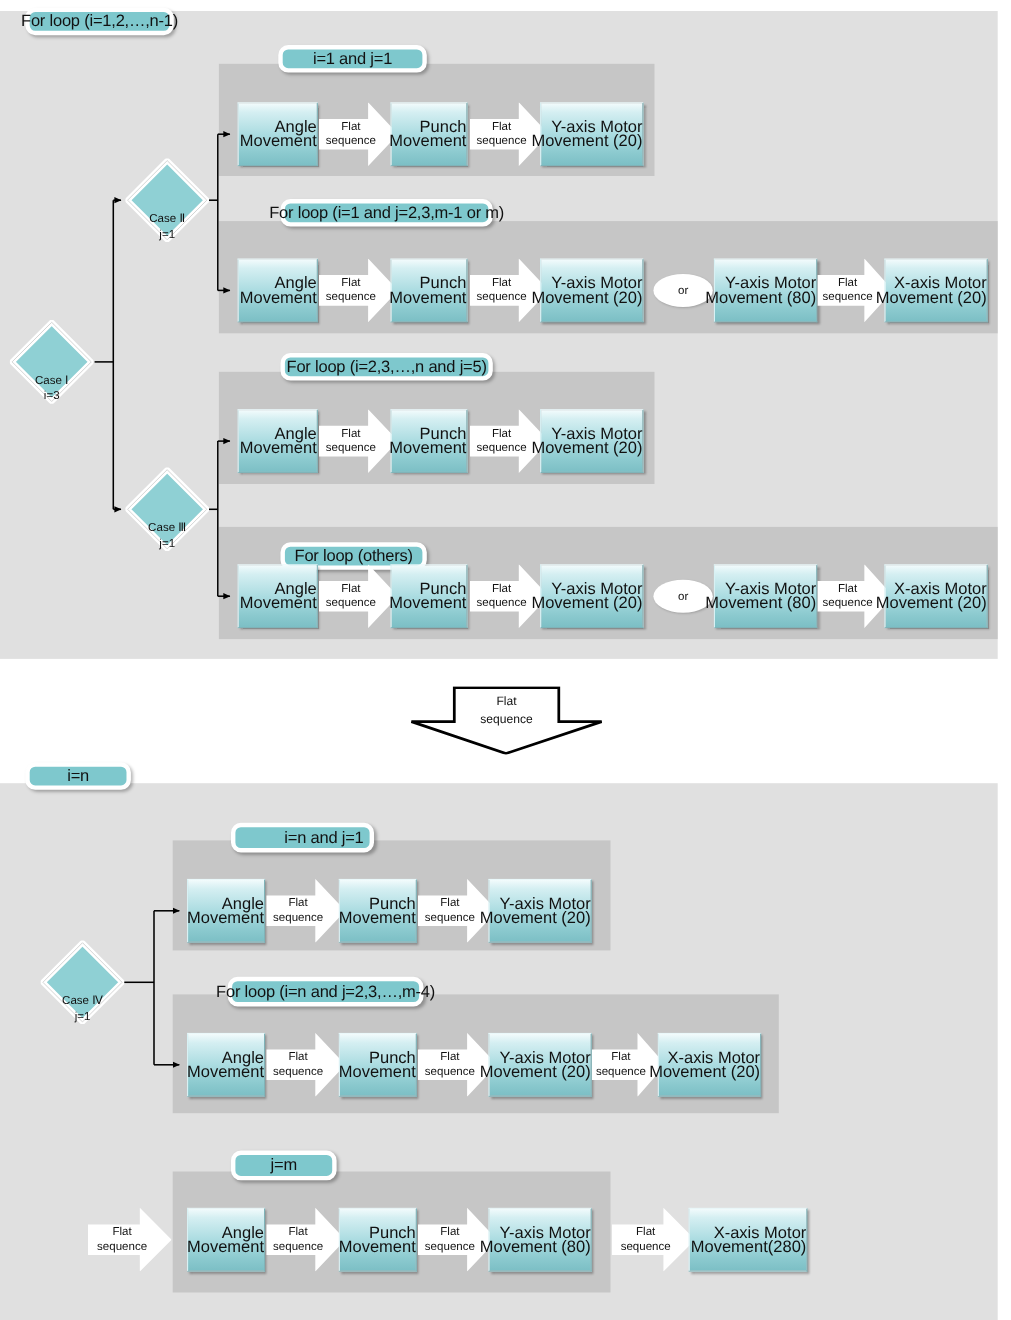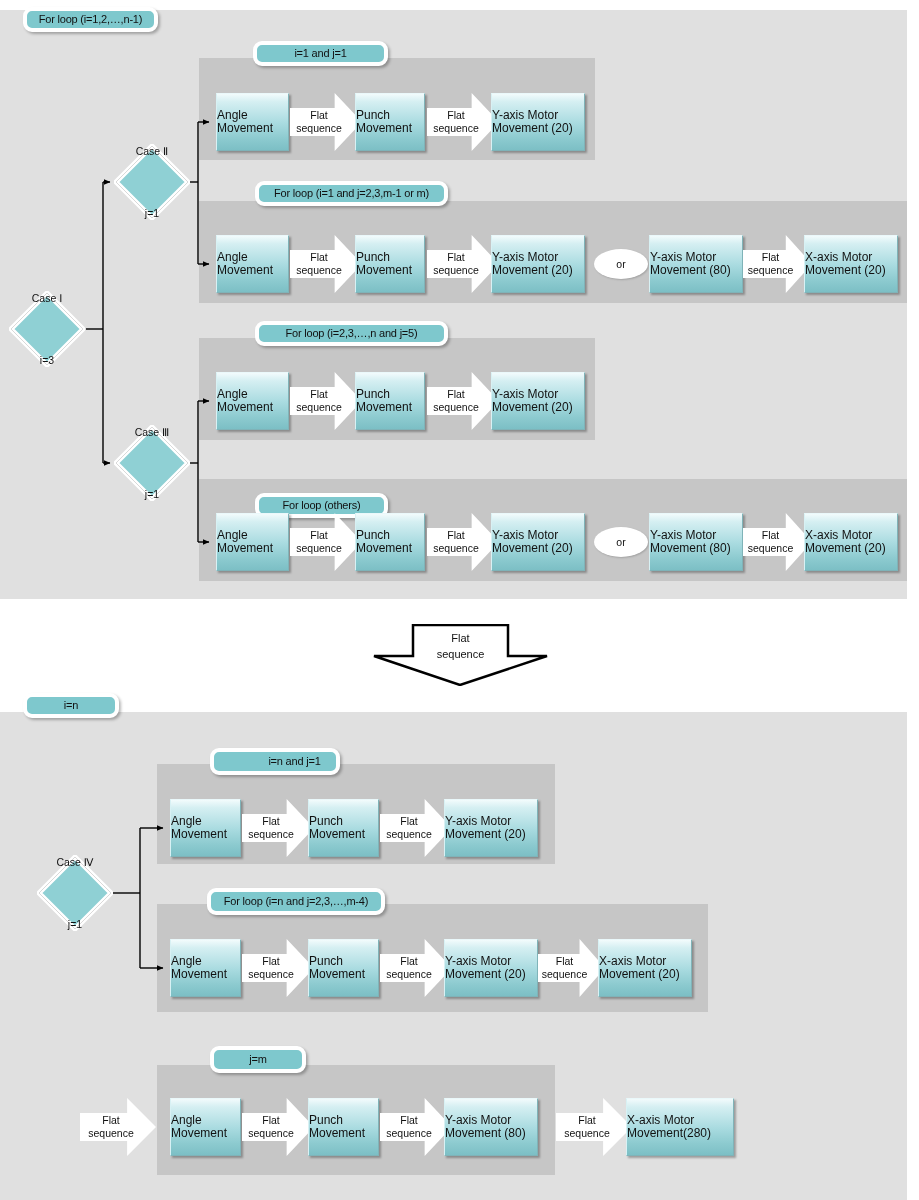--- a/index.html
+++ b/index.html
@@ -30,21 +30,21 @@
   }
 
   
   .tab {
     position: absolute;
     background: #7ec8cd;
     border: 4px solid #ffffff;
     border-radius: 9px;
     box-shadow: 2px 2px 3px rgba(0,0,0,0.28);
     color: #111111;
-    font-size: 11px;
+    font-size: 15px;
     line-height: 1;
     display: flex;
     align-items: center;
     justify-content: center;
     letter-spacing: -0.2px;
     white-space: nowrap;
     box-sizing: border-box;
   }
 
   
@@ -55,25 +55,25 @@
         #f2fbfc 0%,
         #d5eff2 14%,
         #a9dbe0 52%,
         #8ccacf 80%,
         #7cbfc5 100%);
     border: 1px solid #7fb3b8;
     border-top-color: #eaf8fa;
     border-left-color: #d8f1f4;
     box-shadow: 2px 2px 2px rgba(0,0,0,0.30);
     color: #111111;
-    font-size: 12px;
+    font-size: 15px;
     line-height: 13px;
     display: flex;
     flex-direction: column;
-    align-items: flex-start;
+    align-items: flex-end;
     justify-content: center;
     text-align: center;
     white-space: nowrap;
   }
   .pbox span { display: block; }
 
   
   .arrow {
     position: absolute;
     color: #111111;
@@ -109,21 +109,21 @@
     left: 0; top: 0;
     width: 100%; height: 100%;
   }
   .diamond .dia-label {
     position: absolute;
     left: 0; top: 0;
     width: 100%; height: 100%;
     display: flex;
     flex-direction: column;
     align-items: center;
-    justify-content: space-between;
+    justify-content: flex-end;
     font-size: 10.5px;
     line-height: 14px;
     color: #111111;
     text-align: center;
     white-space: nowrap;
   }
   .diamond .dia-label span { display: block; }
 
   
   .or-ellipse {

